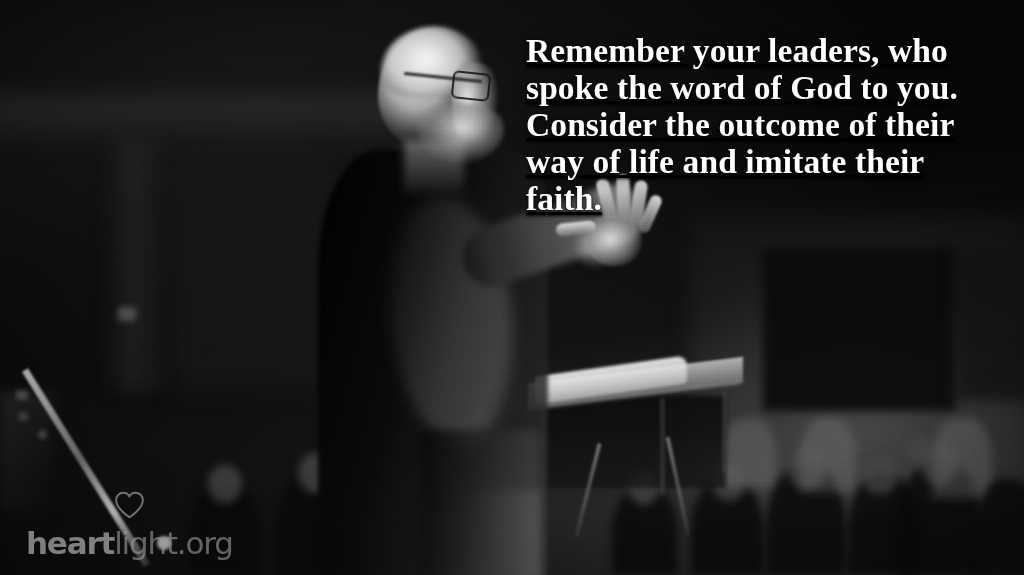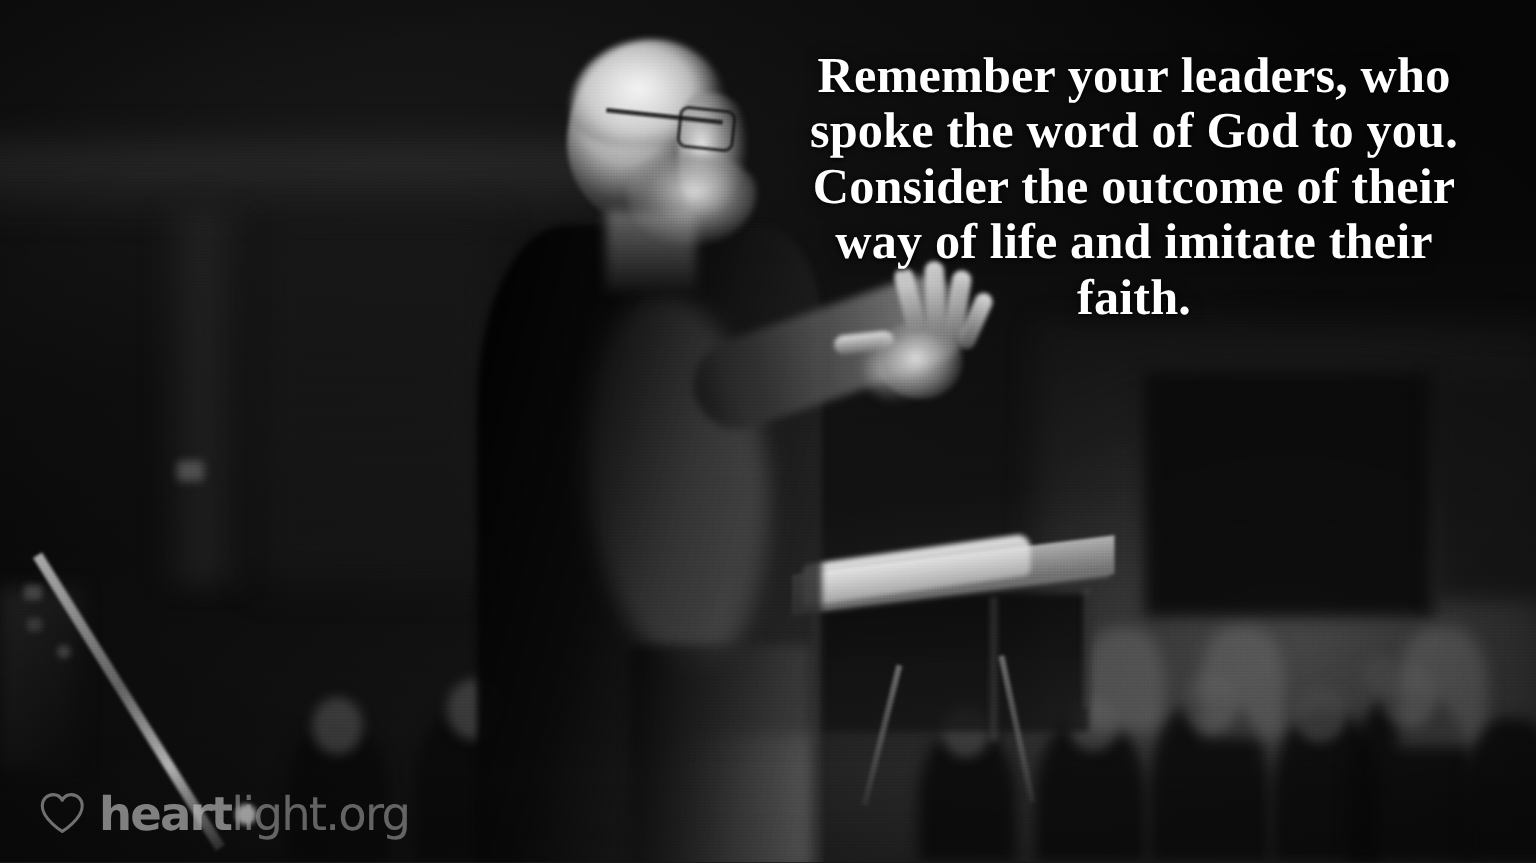--- a/index.html
+++ b/index.html
@@ -361,21 +361,22 @@
     -webkit-backdrop-filter: grayscale(1);
     pointer-events: none;
   }
 
   
   .verse-block {
     position: absolute;
     right: 38px;
     top: 32px;
     width: 460px;
-    text-align: center;
+    text-align: left;
+    text-decoration: underline;
   }
   .verse-text {
     margin: 0;
     font-family: "Liberation Serif", "DejaVu Serif", serif;
     font-weight: bold;
     font-size: 33.5px;
     line-height: 37px;
     color: #ffffff;
     letter-spacing: 0.1px;
     text-shadow: 0 1px 3px rgba(0,0,0,0.85), 0 0 10px rgba(0,0,0,0.6);
@@ -390,23 +391,24 @@
     letter-spacing: 0.2px;
     text-shadow: 0 1px 3px rgba(0,0,0,0.85);
   }
 
   
   .logo {
     position: absolute;
     left: 26px;
     bottom: 16px;
     display: flex;
-    align-items: flex-start;
+    align-items: center;
     gap: 9px;
     opacity: 0.62;
+    flex-direction: column;
   }
   .logo-heart { display: block; width: 31px; height: 28px; }
   .logo-word {
     font-family: "DejaVu Sans", "Liberation Sans", sans-serif;
     font-size: 31px;
     line-height: 31px;
     color: #b9b9b9;
     letter-spacing: -1.2px;
     white-space: nowrap;
   }

